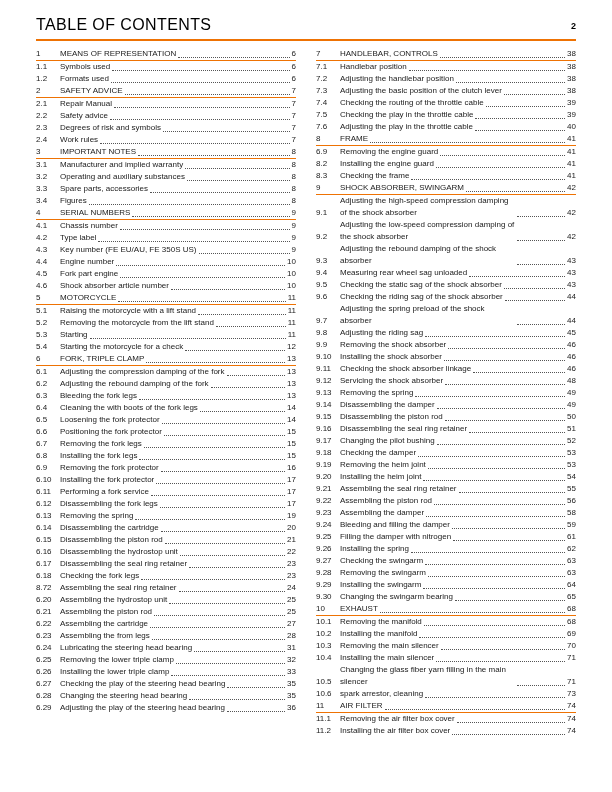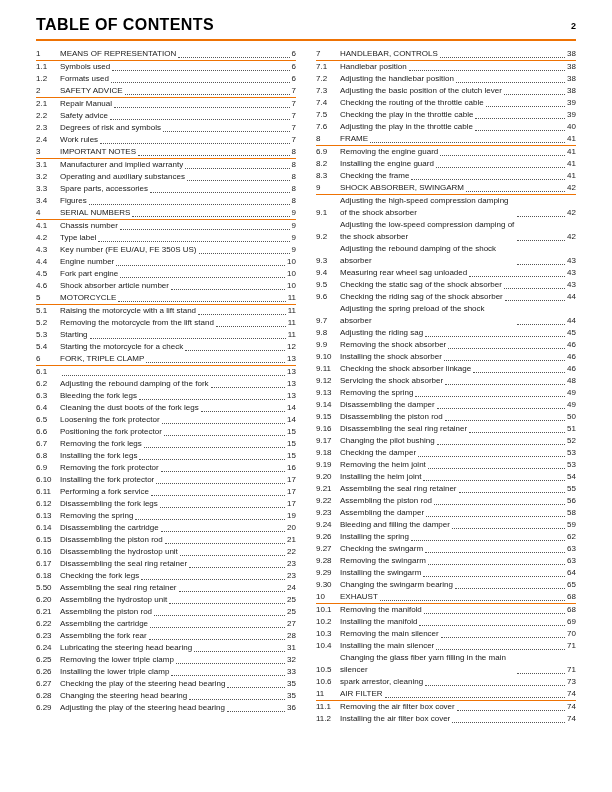--- a/index.html
+++ b/index.html
@@ -16,21 +16,21 @@
     overflow: hidden;
   }
   .header {
     display: flex;
     justify-content: space-between;
     align-items: flex-start;
   }
   .doc-title {
     margin: 0;
     font-size: 16px;
-    font-weight: bold;
+    font-weight: normal;
     letter-spacing: 0.4px;
     color: #000;
   }
   .pagenum {
     font-size: 9px;
     font-weight: bold;
     margin-top: 5px;
     color: #000;
   }
   .title-rule {
@@ -236,38 +236,39 @@
           <span class="pg">12</span>
         </div>
         <div class="row chapter">
           <span class="num">6</span>
           <span class="title">FORK, TRIPLE CLAMP</span>
           <span class="leader"></span>
           <span class="pg">13</span>
         </div>
         <div class="row">
           <span class="num">6.1</span>
+          <span class="title">Adjusting the compression damping of the fork</span>
           <span class="leader"></span>
           <span class="pg">13</span>
         </div>
         <div class="row">
           <span class="num">6.2</span>
           <span class="title">Adjusting the rebound damping of the fork</span>
           <span class="leader"></span>
           <span class="pg">13</span>
         </div>
         <div class="row">
           <span class="num">6.3</span>
           <span class="title">Bleeding the fork legs</span>
           <span class="leader"></span>
           <span class="pg">13</span>
         </div>
         <div class="row">
           <span class="num">6.4</span>
-          <span class="title">Cleaning the dust boots of the fork legs</span>
+          <span class="title">Cleaning the with boots of the fork legs</span>
           <span class="leader"></span>
           <span class="pg">14</span>
         </div>
         <div class="row">
           <span class="num">6.5</span>
           <span class="title">Loosening the fork protector</span>
           <span class="leader"></span>
           <span class="pg">14</span>
         </div>
         <div class="row">
@@ -342,21 +343,21 @@
           <span class="leader"></span>
           <span class="pg">23</span>
         </div>
         <div class="row">
           <span class="num">6.18</span>
           <span class="title">Checking the fork legs</span>
           <span class="leader"></span>
           <span class="pg">23</span>
         </div>
         <div class="row">
-          <span class="num">5.50</span>
+          <span class="num">8.72</span>
           <span class="title">Assembling the seal ring retainer</span>
           <span class="leader"></span>
           <span class="pg">24</span>
         </div>
         <div class="row">
           <span class="num">6.20</span>
           <span class="title">Assembling the hydrostop unit</span>
           <span class="leader"></span>
           <span class="pg">25</span>
         </div>
@@ -367,21 +368,21 @@
           <span class="pg">25</span>
         </div>
         <div class="row">
           <span class="num">6.22</span>
           <span class="title">Assembling the cartridge</span>
           <span class="leader"></span>
           <span class="pg">27</span>
         </div>
         <div class="row">
           <span class="num">6.23</span>
-          <span class="title">Assembling the fork rear</span>
+          <span class="title">Assembling the from legs</span>
           <span class="leader"></span>
           <span class="pg">28</span>
         </div>
         <div class="row">
           <span class="num">6.24</span>
           <span class="title">Lubricating the steering head bearing</span>
           <span class="leader"></span>
           <span class="pg">31</span>
         </div>
         <div class="row">
@@ -624,20 +625,26 @@
           <span class="num">9.23</span>
           <span class="title">Assembling the damper</span>
           <span class="leader"></span>
           <span class="pg">58</span>
         </div>
         <div class="row">
           <span class="num">9.24</span>
           <span class="title">Bleeding and filling the damper</span>
           <span class="leader"></span>
           <span class="pg">59</span>
+        </div>
+        <div class="row">
+          <span class="num">9.25</span>
+          <span class="title">Filling the damper with nitrogen</span>
+          <span class="leader"></span>
+          <span class="pg">61</span>
         </div>
         <div class="row">
           <span class="num">9.26</span>
           <span class="title">Installing the spring</span>
           <span class="leader"></span>
           <span class="pg">62</span>
         </div>
         <div class="row">
           <span class="num">9.27</span>
           <span class="title">Checking the swingarm</span>

